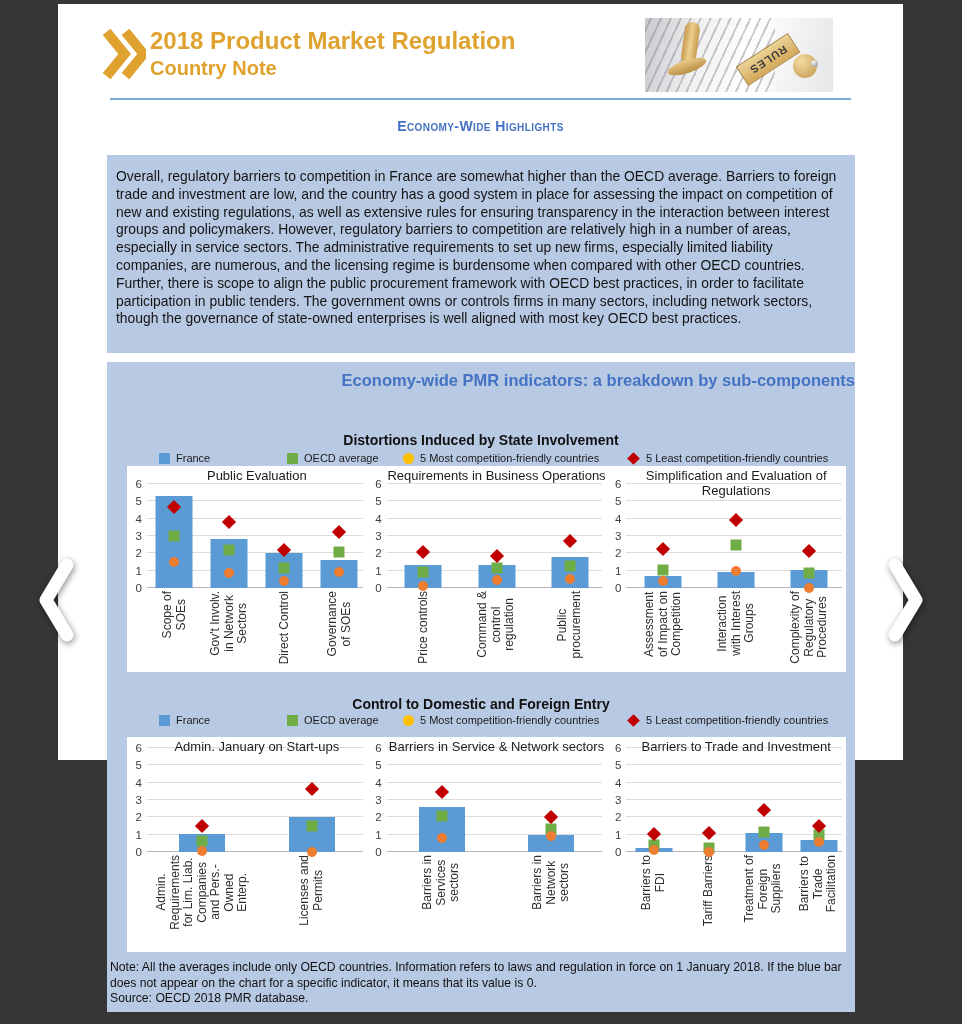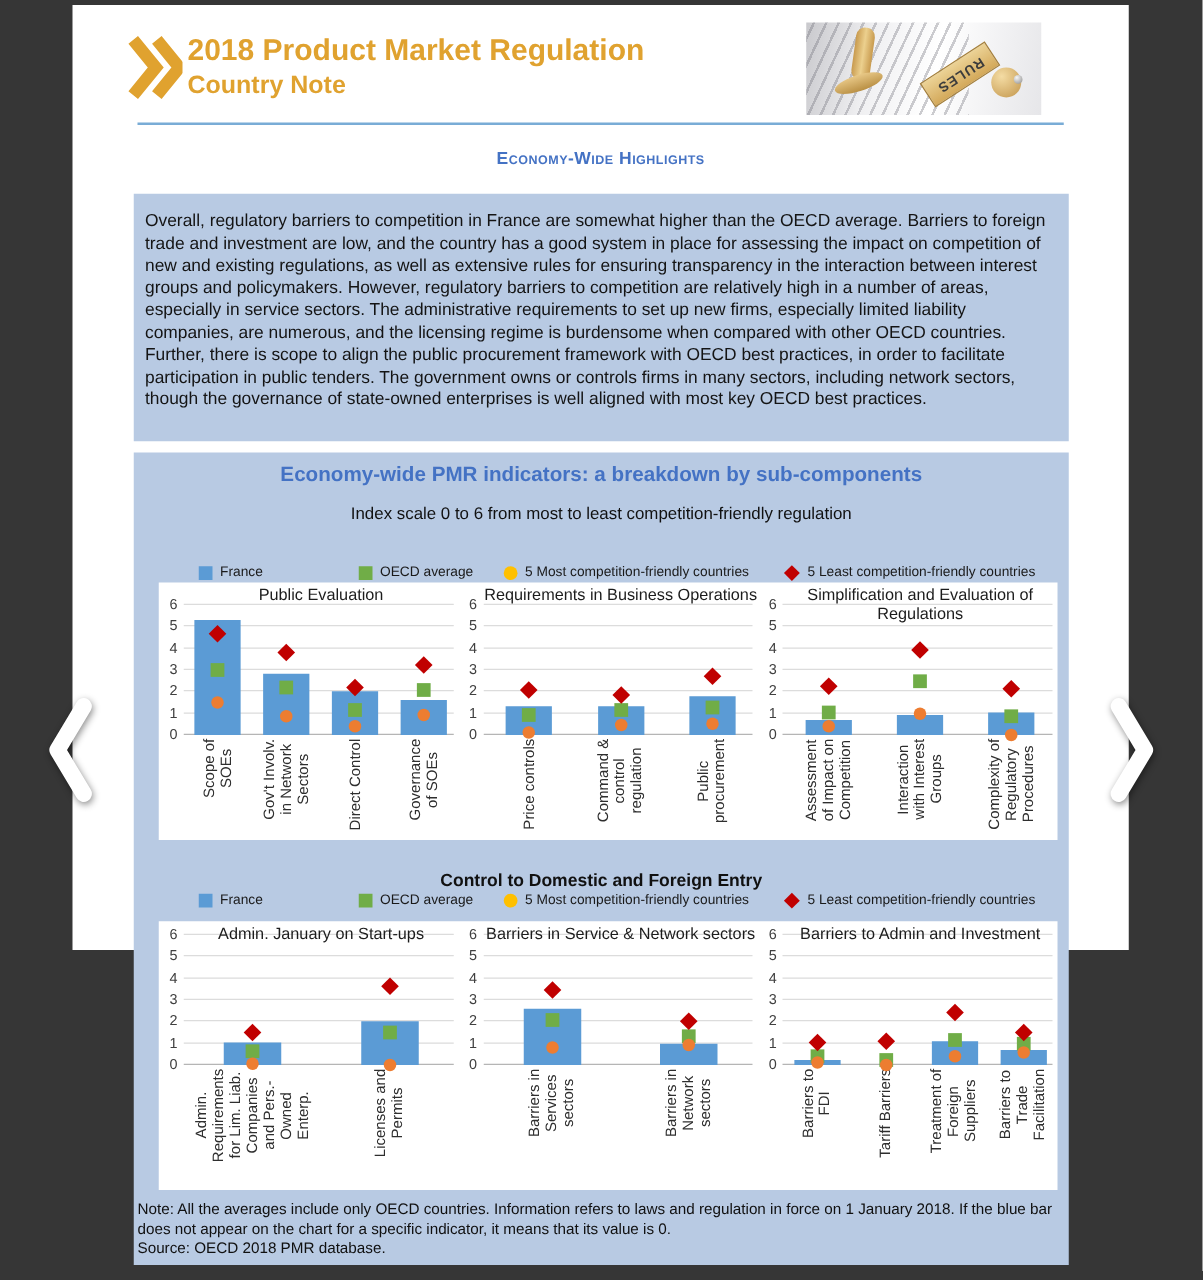--- a/index.html
+++ b/index.html
@@ -34,21 +34,21 @@
   .hr-line{position:absolute;left:52px;top:94px;width:741px;height:2px;background:#79ACD6;}
   .eco-heading{position:absolute;left:0;top:114px;width:100%;text-align:center;color:#4472C4;
     font-weight:bold;font-size:14px;font-variant:small-caps;letter-spacing:.4px;}
 
   
   .summary-box{position:absolute;left:49px;top:151px;width:748px;height:198px;background:#B8CAE3;
     box-sizing:border-box;padding:13px 10px 0 9px;font-size:13.9px;line-height:17.8px;color:#141414;}
 
   
   .charts-box{position:absolute;left:49px;top:358px;width:748px;height:650px;background:#B8CAE3;}
-  .cb-title{position:absolute;left:0;top:9px;width:100%;text-align:center;color:#4472C4;
+  .cb-title{position:absolute;left:0;top:9px;width:100%;text-align:right;color:#4472C4;
     font-weight:bold;font-size:16.5px;}
   .cb-subtitle{position:absolute;left:0;top:41px;width:100%;text-align:center;color:#111;font-size:13.5px;}
   .row-heading{position:absolute;left:0;width:100%;text-align:center;color:#111;font-weight:bold;font-size:14px;}
   .rh1{top:70px;} .rh2{top:334px;}
   .legend{position:absolute;left:0;width:748px;height:16px;}
   .lg1{top:90px;} .lg2{top:352px;}
   .lg-item{position:absolute;top:0;display:flex;align-items:center;font-size:11px;color:#1a1a1a;white-space:nowrap;}
   .lg-mk{display:inline-block;margin-right:6px;}
   .lg-square{width:11px;height:11px;}
   .lg-circle{width:11px;height:11px;border-radius:50%;}
@@ -114,22 +114,22 @@
   </div>
 
   <div class="hr-line"></div>
 
   <div class="eco-heading">Economy-Wide Highlights</div>
 
   <div class="summary-box">Overall, regulatory barriers to competition in France are somewhat higher than the OECD average. Barriers to foreign trade and investment are low, and the country has a good system in place for assessing the impact on competition of new and existing regulations, as well as extensive rules for ensuring transparency in the interaction between interest groups and policymakers. However, regulatory barriers to competition are relatively high in a number of areas, especially in service sectors. The administrative requirements to set up new firms, especially limited liability companies, are numerous, and the licensing regime is burdensome when compared with other OECD countries. Further, there is scope to align the public procurement framework with OECD best practices, in order to facilitate participation in public tenders. The government owns or controls firms in many sectors, including network sectors, though the governance of state-owned enterprises is well aligned with most key OECD best practices.</div>
 
   <div class="charts-box">
     <div class="cb-title">Economy-wide PMR indicators: a breakdown by sub-components</div>
-    <div class="cb-subtitle">Index scale 0 to 6 from most to least competition-friendly regulation</div>
-
+
+    <div class="row-heading rh1">Distortions Induced by State Involvement</div>
     <div class="legend lg1">
         <div class="lg-item" style="left: 52px;">
           <span class="lg-mk lg-square" style="background: rgb(91, 155, 213);"></span>
           <span>France</span>
         </div>
         <div class="lg-item" style="left: 180px;">
           <span class="lg-mk lg-square" style="background: rgb(112, 173, 71);"></span>
           <span>OECD average</span>
         </div>
         <div class="lg-item" style="left: 296px;">
@@ -405,21 +405,21 @@
 sectors</span>
             </div>
             <div class="xslot">
               <span style="max-height: 96px;">Barriers in
 Network
 sectors</span>
             </div>
           </div>
         </div>
         <div class="chart">
-          <div class="ctitle">Barriers to Admin and Investment</div>
+          <div class="ctitle">Barriers to Trade and Investment</div>
           <div class="cbody" style="margin-top: 11px;">
             <div class="yaxis">
               <span style="bottom: -6px;">0</span>
               <span style="bottom: 11.3333px;">1</span>
               <span style="bottom: 28.6667px;">2</span>
               <span style="bottom: 46px;">3</span>
               <span style="bottom: 63.3333px;">4</span>
               <span style="bottom: 80.6667px;">5</span>
               <span style="bottom: 98px;">6</span>
             </div>

